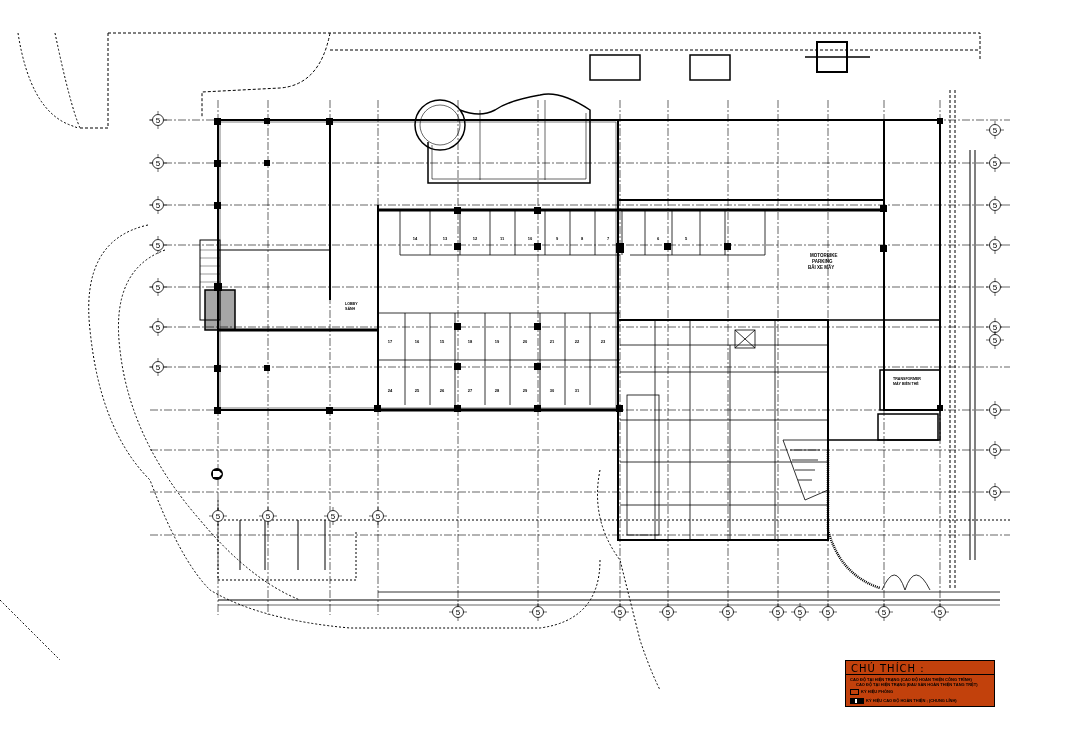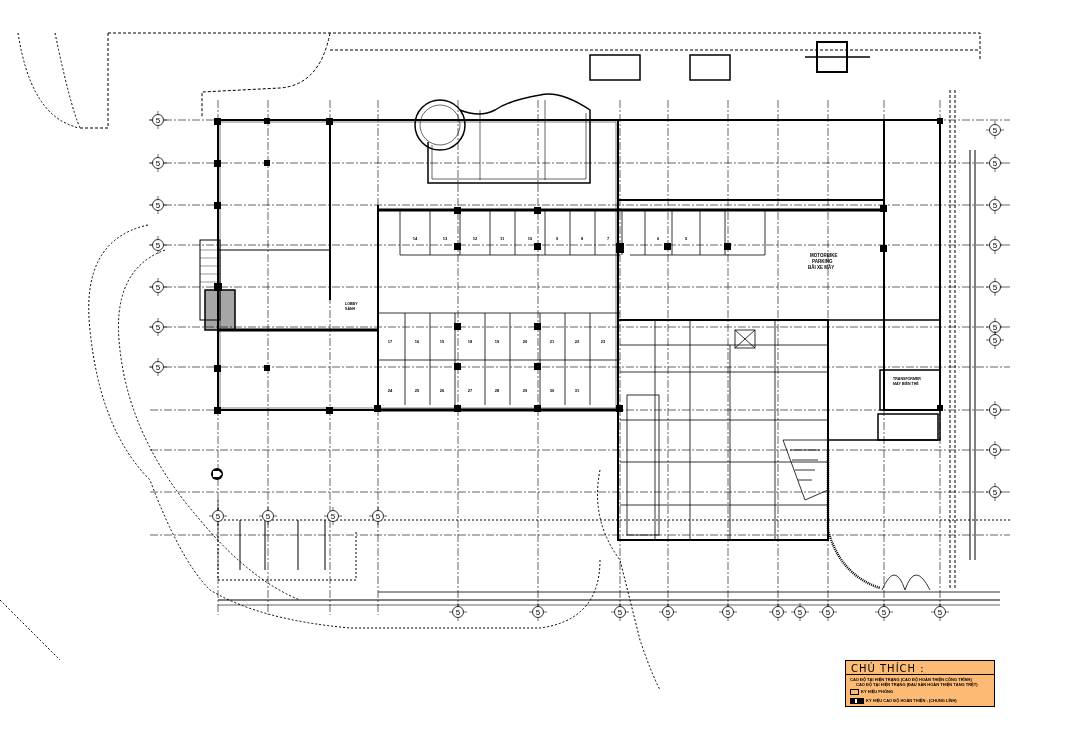--- a/index.html
+++ b/index.html
@@ -2,21 +2,21 @@
 <html><head>
 <meta charset="utf-8">
 <style>
   html,body{margin:0;padding:0;background:#ffffff;}
   body{width:1090px;height:735px;overflow:hidden;position:relative;font-family:"Liberation Sans",sans-serif;}
   #plan{position:absolute;left:0;top:0;width:1090px;height:735px;}
   .lbl{font-family:"Liberation Sans",sans-serif;font-size:4.5px;font-weight:bold;fill:#000;}
   .lbl-sm{font-family:"Liberation Sans",sans-serif;font-size:3.6px;font-weight:bold;fill:#000;}
   .num{font-family:"Liberation Sans",sans-serif;font-size:4px;font-weight:bold;fill:#000;text-anchor:middle;}
   .gridtxt{font-family:"Liberation Sans",sans-serif;font-size:8px;fill:#000;text-anchor:middle;dominant-baseline:central;}
-  #legend{position:absolute;left:845px;top:660px;width:150px;height:47px;border:1px solid #000;background:#fdba74;box-sizing:border-box;}
+  #legend{position:absolute;left:845px;top:660px;width:150px;height:47px;border:1px solid #000;background:#c2410c;box-sizing:border-box;}
   #legend .title{position:absolute;left:5px;top:2px;font-size:10px;letter-spacing:1px;color:#000;font-family:"DejaVu Sans",sans-serif;}
   #legend .rule{position:absolute;left:0;top:13px;width:100%;border-top:1px solid #000;}
   #legend .row{position:absolute;left:4px;font-size:4px;font-weight:bold;color:#000;white-space:nowrap;}
   #legend .box{display:inline-block;width:7px;height:4px;border:1px solid #000;margin-right:2px;vertical-align:middle;}
   #legend .box.wide{width:12px;background:linear-gradient(90deg,#000 0 4px,#fff 4px 6px,#000 6px 100%);}
 </style>
 </head>
 <body>
 
 <svg id="plan" viewBox="0 0 1090 735" xmlns="http://www.w3.org/2000/svg">

